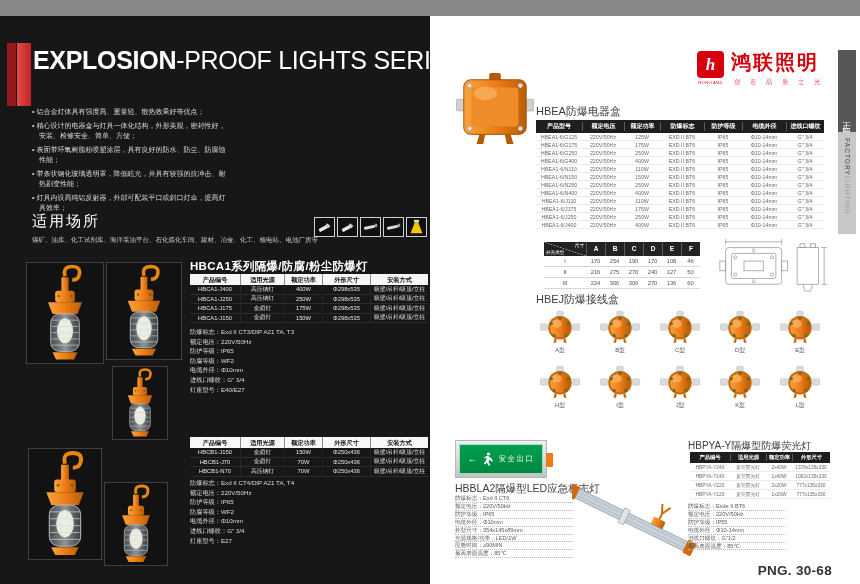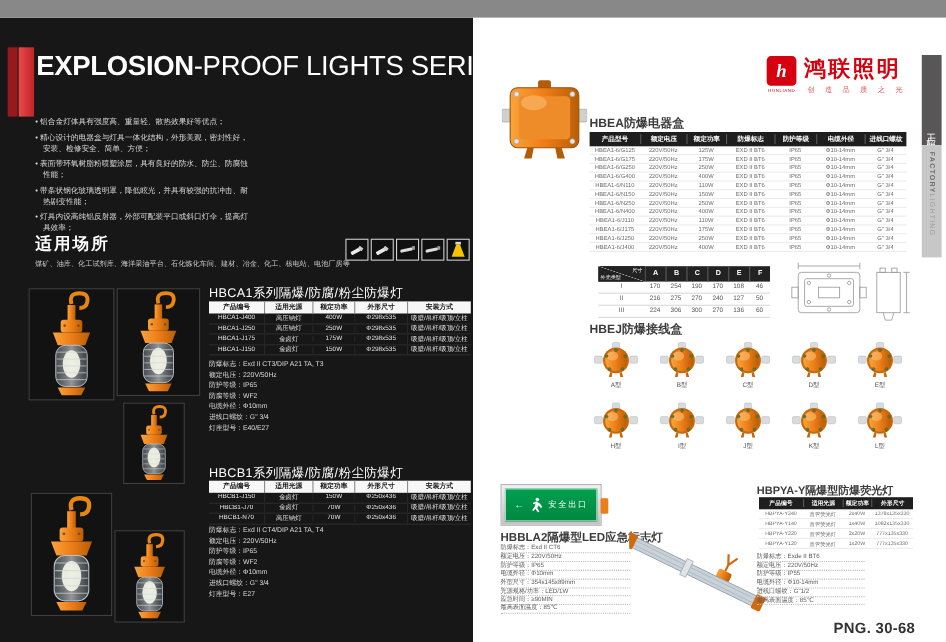--- a/index.html
+++ b/index.html
@@ -11,26 +11,26 @@
 .redbar1{left:7px;top:27px;width:9px;height:63px;background:#96191e}
 .redbar2{left:17px;top:27px;width:14px;height:63px;background:linear-gradient(90deg,#ea4a47,#bf2428)}
 .title-en{left:33px;top:30px;font-size:25px;color:#fff;letter-spacing:-0.3px;font-weight:400;white-space:nowrap}
 .title-en .bold{font-weight:800}
 .title-cn{left:35px;top:61px;font-size:16px;color:#f2f2f2;letter-spacing:4px;font-weight:600}
 
 .features{left:32px;top:91px;width:194px}
 .feat{font-size:7px;color:#d8d8d8;line-height:1.5;margin-bottom:3px;padding-left:7px;text-indent:-7px}
 .feat::before{content:"• "}
 
-.apps-title{left:32px;top:196px;font-size:15px;color:#fff;letter-spacing:2px;font-weight:700}
+.apps-title{left:32px;top:196px;font-size:15px;color:#fff;letter-spacing:2px;font-weight:400}
 .apps-text{left:32px;top:220px;font-size:6.5px;color:#c9c9c9;width:290px}
 .apps-icons{left:314px;top:201px;display:flex;gap:2px}
 .app-icon{width:21px;height:20px;border:1px solid #cfcfcf;display:flex;align-items:center;justify-content:center;background:#101010}
 
-.sec-title-dark{font-size:11.5px;font-weight:400;color:#fff;letter-spacing:.3px;white-space:nowrap}
+.sec-title-dark{font-size:11.5px;font-weight:700;color:#fff;letter-spacing:.3px;white-space:nowrap}
 .dark-table .thead{display:grid;height:11px;background:#f7f7f7;align-items:center}
 .dark-table .th{font-size:6.2px;font-weight:700;color:#151515;text-align:center;border-left:1px solid #8c8c8c;line-height:11px;white-space:nowrap}
 .dark-table .th:first-child{border-left:none}
 .dark-table .tr{display:grid;height:9.5px;align-items:center;border-bottom:1px solid #2c2c2c}
 .dark-table .td{font-size:5.8px;color:#e4e4e4;text-align:center;white-space:nowrap;overflow:hidden;border-left:1px solid #262626}
 .dark-table .td:first-child{border-left:none}
 .cols5 .thead,.cols5 .tr{grid-template-columns:50px 44px 38px 48px 58px}
 .spec-dark{font-size:6.2px;color:#dcdcdc;line-height:9.6px;white-space:nowrap}
 .hbca1-title{left:190px;top:243px}
 .hbca1-table{left:190px;top:258px;width:238px}
@@ -40,21 +40,21 @@
 .hbcb1-specs{left:190px;top:462px}
 
 .lampbox{border:1px solid #3f3f3f;background:#121212;display:flex;align-items:flex-start;justify-content:center}
 .lampA1{left:26px;top:246px;width:78px;height:102px}
 .lampA2{left:106px;top:246px;width:76px;height:98px}
 .lampA3{left:112px;top:350px;width:56px;height:74px}
 .lampB1{left:28px;top:432px;width:74px;height:112px}
 .lampB2{left:104px;top:466px;width:64px;height:84px}
 .lampbox svg{width:100%;height:100%}
 
-.sec-title-light{font-size:11px;font-weight:700;color:#3c3c3c;white-space:nowrap}
+.sec-title-light{font-size:11px;font-weight:400;color:#3c3c3c;white-space:nowrap}
 .hbea-title{left:536px;top:88px}
 .hbea-img{left:456px;top:52px;width:78px;height:82px}
 .light-table .thead{display:grid;height:13px;background:#1e1e1e;align-items:center}
 .light-table .th{font-size:6px;font-weight:700;color:#fff;text-align:center;border-left:1px solid #5a5a5a;white-space:nowrap}
 .light-table .th:first-child{border-left:none}
 .light-table .tr{display:grid;align-items:center;border-bottom:1px solid #ececec}
 .light-table .td{font-size:5.3px;color:#6a6a6a;text-align:center;white-space:nowrap;overflow:hidden}
 .hbea-table{left:536px;top:104px;width:288px}
 .cols7 .thead,.cols7 .tr{grid-template-columns:46px 42px 36px 44px 38px 44px 38px}
 .cols7 .tr{height:8px}
@@ -274,21 +274,20 @@
         <svg viewBox="0 0 60 112">
           <use href="#xplamp"></use>
         </svg>
       </div>
     <div class="abs lampbox lampA3">
         <svg viewBox="0 0 60 112">
           <use href="#xplamp"></use>
         </svg>
       </div>
 
-    <div class="abs sec-title-dark hbcb1-title">HBCB1系列隔爆/防腐/粉尘防爆灯</div>
     <div class="abs dark-table cols5 hbcb1-table">
       <div class="thead">
           <span class="th">产品编号</span>
           <span class="th">适用光源</span>
           <span class="th">额定功率</span>
           <span class="th">外形尺寸</span>
           <span class="th">安装方式</span>
         </div>
       <div>
 

